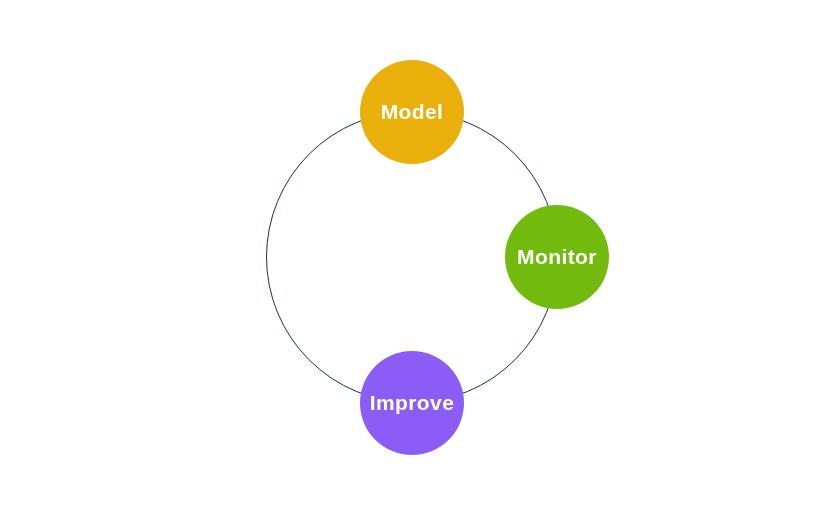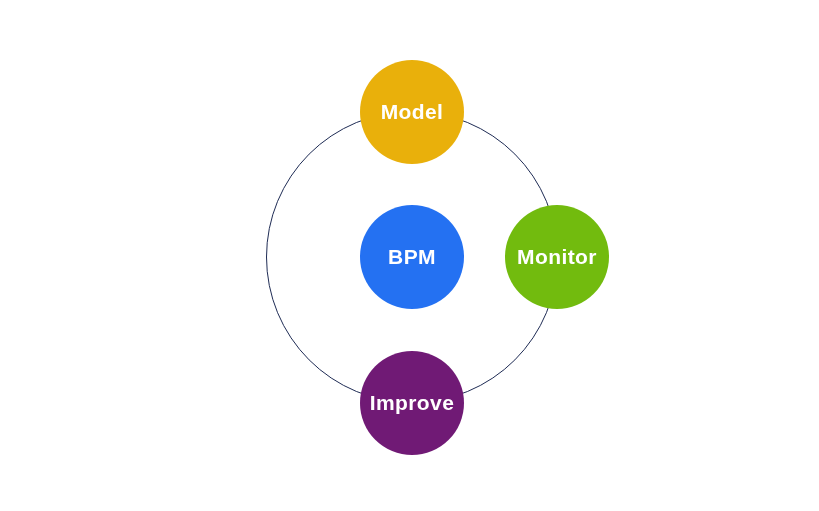--- a/index.html
+++ b/index.html
@@ -58,22 +58,19 @@
   <div class="cycle-ring" style="border-color: rgb(31, 44, 85);"></div>
 
   <div class="node pos-top" style="background-color: rgb(233, 176, 11);">
     <span class="node-label">Model</span>
   </div>
 
   <div class="node pos-right" style="background-color: rgb(114, 187, 14);">
     <span class="node-label">Monitor</span>
   </div>
 
-  <div class="node pos-bottom" style="background-color: #701a75;">
+  <div class="node pos-bottom" style="background-color: #8b5cf6;">
     <span class="node-label">Improve</span>
   </div>
 
 
-  <div class="node pos-center" style="background-color: rgb(36, 113, 242);">
-    <span class="node-label">BPM</span>
-  </div>
 
 </div>
 
 </body></html>

